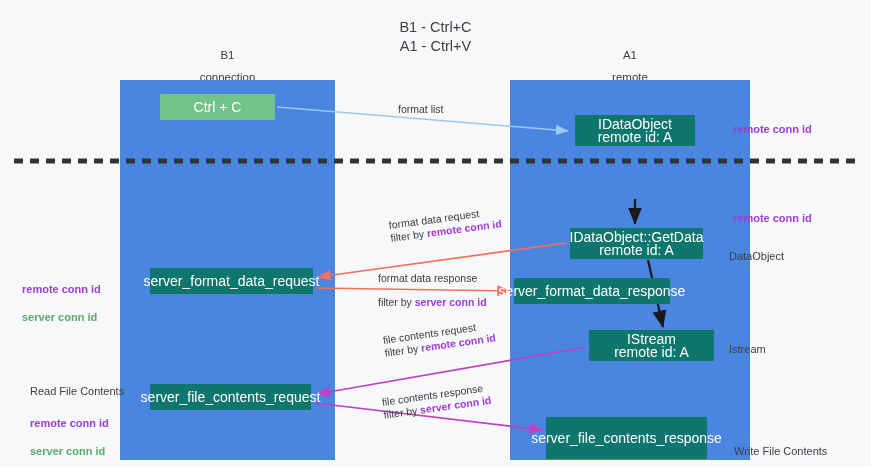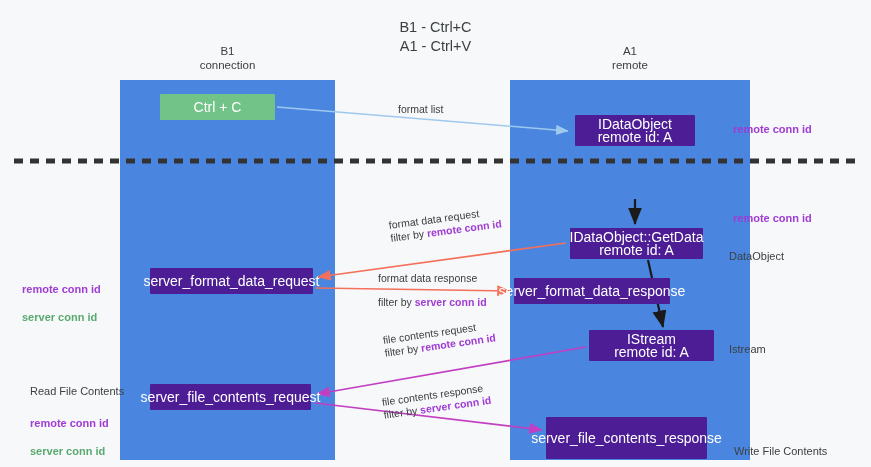--- a/index.html
+++ b/index.html
@@ -17,34 +17,34 @@
   .lane{position:absolute;background:#4a86e0;}
   .lane-b1{left:120px;top:80px;width:215px;height:380px;}
   .lane-a1{left:510px;top:80px;width:240px;height:380px;}
 
   .title{
     position:absolute;left:0;top:18px;width:871px;
     text-align:center;font-size:14.5px;line-height:19px;color:#3c4043;
     white-space:pre-line;
   }
   .col-head{
-    position:absolute;text-align:center;font-size:11.5px;line-height:14px;
+    position:absolute;text-align:center;font-size:11.5px;line-height:22px;
     color:#3c4043;white-space:pre-line;
   }
   .head-b1{left:150px;top:44px;width:155px;}
   .head-a1{left:545px;top:44px;width:170px;}
 
   .box{
     position:absolute;box-sizing:border-box;
     display:flex;align-items:center;justify-content:center;
     text-align:center;color:#ffffff;font-size:14px;line-height:13px;
     white-space:pre-line;border-radius:1px;
   }
   .box.green{background:#72c387;}
-  .box.orange{background:#4c1d95;}
+  .box.orange{background:#0f766e;}
 
   .bx-ctrlc{left:160px;top:94px;width:115px;height:26px;}
   .bx-idataobject{left:575px;top:115px;width:120px;height:31px;}
   .bx-ctrlv{left:578px;top:173px;width:115px;height:25px;}
   .bx-getdata{left:570px;top:228px;width:133px;height:31px;}
   .bx-sfdreq{left:150px;top:268px;width:163px;height:26px;}
   .bx-sfdresp{left:514px;top:278px;width:156px;height:26px;}
   .bx-istream{left:589px;top:330px;width:125px;height:31px;}
   .bx-sfcreq{left:150px;top:384px;width:161px;height:26px;text-align:center;}
   .bx-sfcresp{left:546px;top:417px;width:161px;height:42px;}

